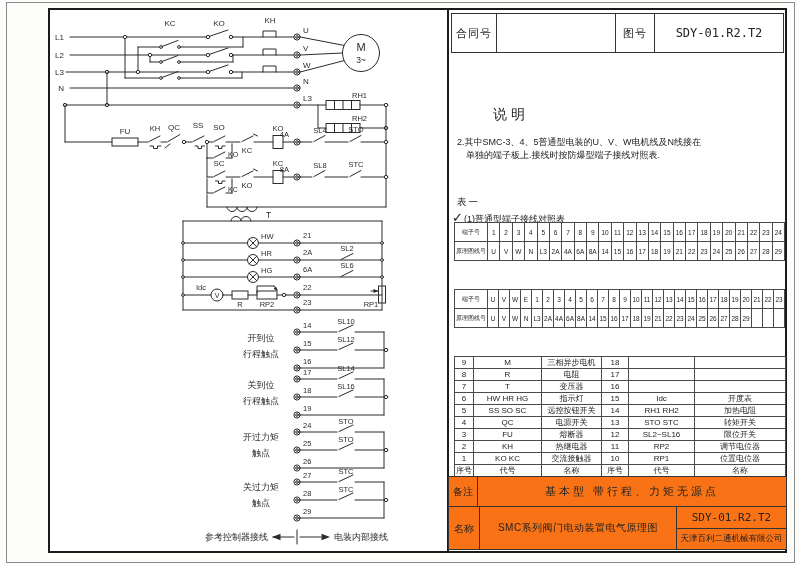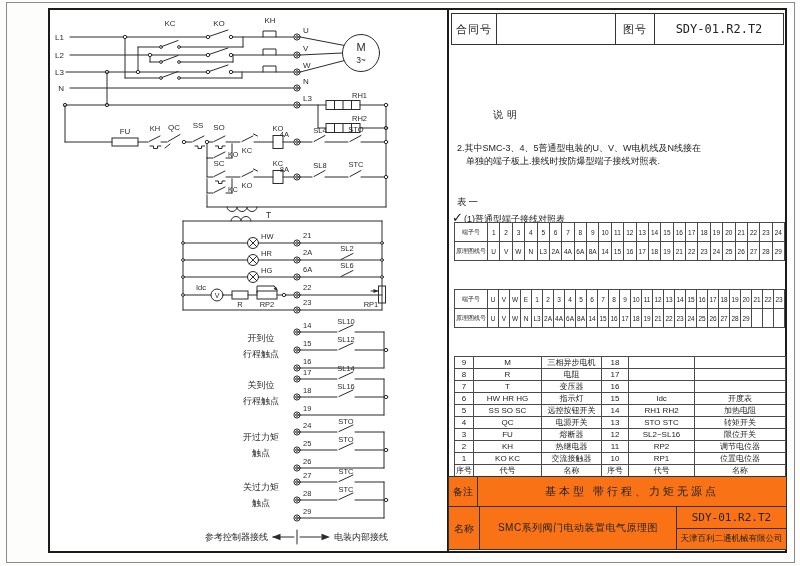--- a/index.html
+++ b/index.html
@@ -3,30 +3,30 @@
 <meta charset="utf-8">
 <style>
   html,body{margin:0;padding:0}
   body{width:800px;height:566px;position:relative;background:#fdfdfc;
        font-family:"Liberation Sans","DejaVu Sans",sans-serif;color:#232323;overflow:hidden}
   .abs{position:absolute}
   .sheet-border{left:6px;top:2px;width:787px;height:559px;border:1px solid #8a8a8a}
   .frame{left:48px;top:8px;width:735px;height:541px;border:2px solid #1b1b1b;background:#fff}
   .panel{left:447px;top:10px;width:338px;height:541px;border-left:2px solid #1b1b1b}
   
-  .hdr{left:2px;top:3px;right:3px;height:32px;display:flex}
+  .hdr{left:2px;top:3px;right:3px;height:40px;display:flex}
   .hcell{border:1px solid #333;margin-left:-1px;display:flex;align-items:center;justify-content:center}
   .hcell:first-child{margin-left:0}
   .hlabel{width:44px;font-size:11px;letter-spacing:1px}
   .hval{flex:1}
   .hlabel2{width:38px;font-size:11px;letter-spacing:1px}
   .hcode{width:128px;font-size:12px;font-family:"DejaVu Sans Mono","Liberation Mono",monospace}
   
   .notes{left:8px;top:98px;width:322px;font-size:9px;line-height:13.5px}
-  .notes .ntitle{margin-left:36px;font-size:10px;letter-spacing:4px;margin-bottom:20px}
+  .notes .ntitle{margin-left:36px;font-size:14px;letter-spacing:4px;margin-bottom:14px}
   .notes .indent{padding-left:9px}
   .seclabel{font-size:9.5px;letter-spacing:2px}
   .subtitle{font-size:9px}
   .check{font-size:13px;margin-right:1px;color:#111}
   
   table.wt{border-collapse:collapse;table-layout:fixed;width:331px;background:#fff}
   table.wt td{border:1px solid #4a4a4a;text-align:center;font-size:6.5px;height:18px;padding:0;overflow:hidden;white-space:nowrap}
   table.wt td:first-child{width:32px;font-size:6px}
   
   table.ct{border-collapse:collapse;table-layout:fixed;width:331px;background:#fff}

